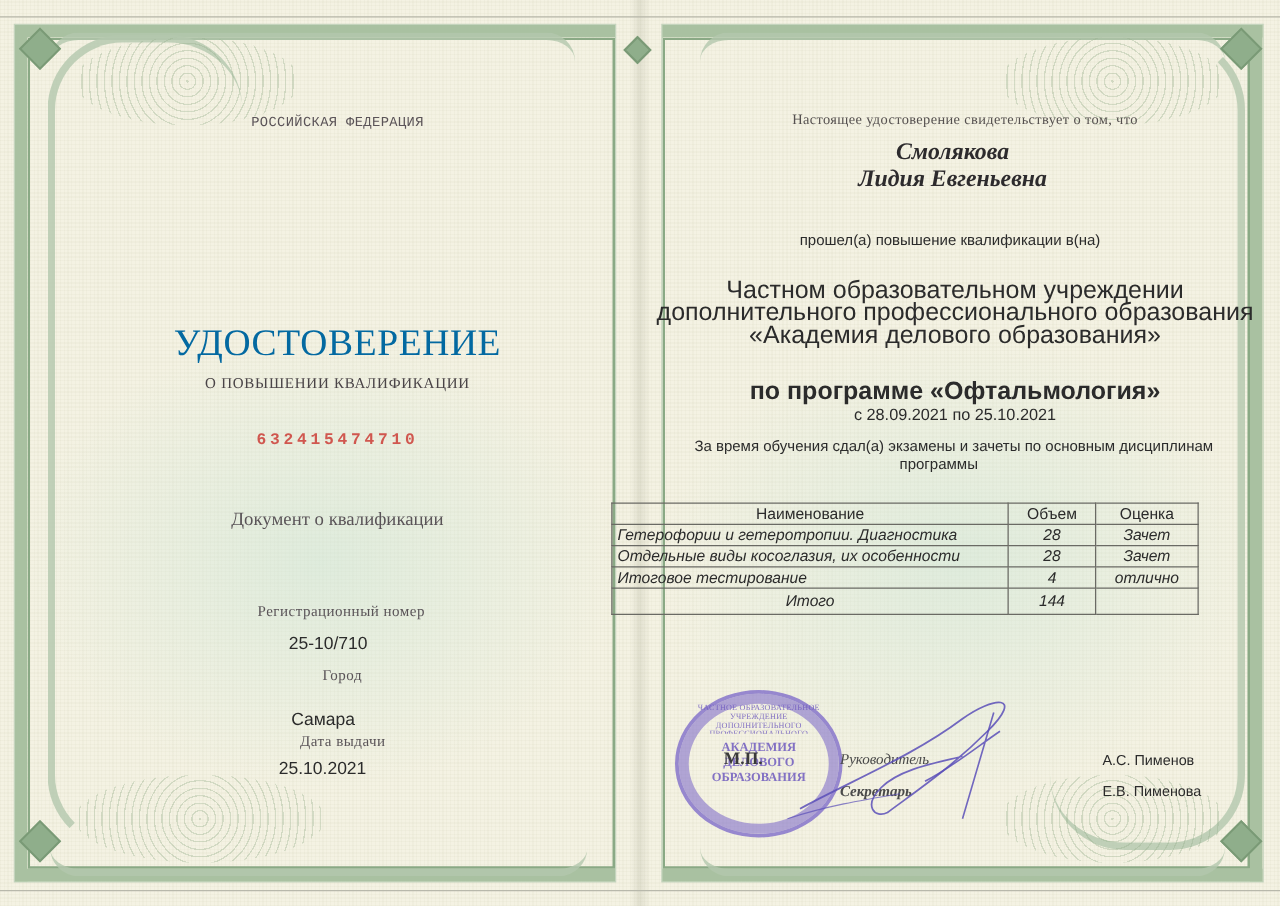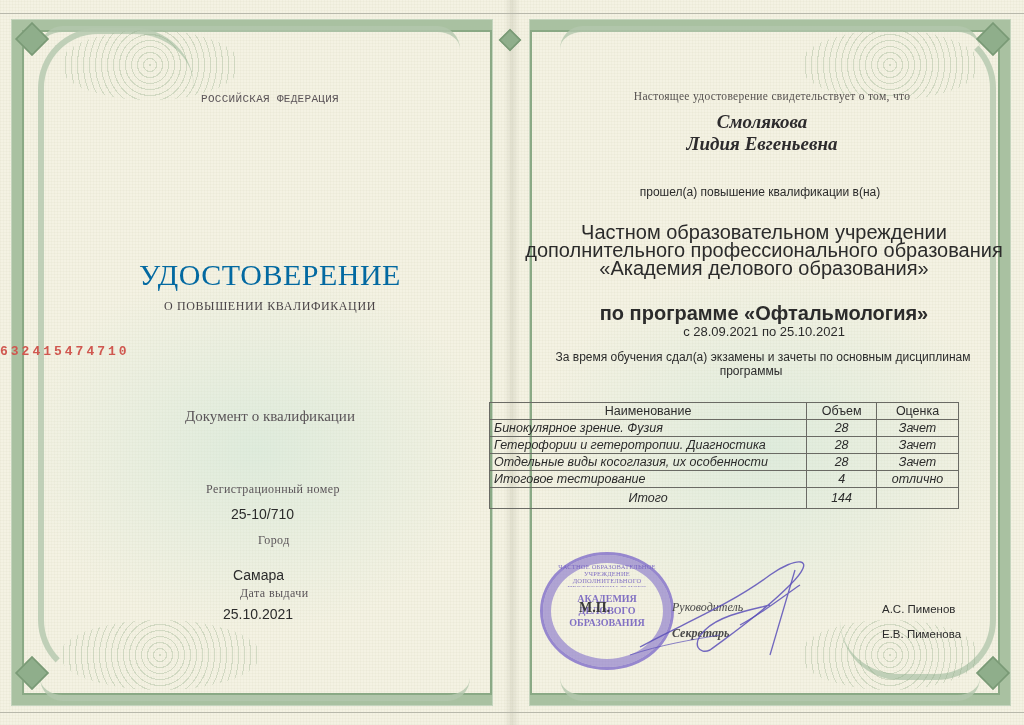--- a/index.html
+++ b/index.html
@@ -44,21 +44,21 @@
       border: 2px solid #7a9a76; transform: rotate(45deg) scale(0.8);
     }
     .mesh {
       position: absolute; border-radius: 50%;
       background: repeating-radial-gradient(circle, rgba(150,175,140,0.35) 0 1px, transparent 1px 6px);
     }
     .t { position: absolute; white-space: nowrap; }
     .rf { left: 0; width: 540px; top: 93px; text-align: center; font-size: 11px; letter-spacing: 0.3px; color: #5b5458; font-family: Liberation Mono, monospace; }
     .title { left: 0; width: 540px; top: 258px; text-align: center; font-size: 30px; color: #0369a1; font-family: "Liberation Serif", serif; letter-spacing: 0.5px; }
     .subtitle { left: 0; width: 540px; top: 299px; text-align: center; font-size: 12px; color: #4a4447; font-family: "Liberation Serif", serif; letter-spacing: 0.6px; }
-    .number { left: 0; width: 540px; top: 344px; text-align: left; font-size: 13px; color: #d0574f; letter-spacing: 3px; font-family: "Liberation Mono", monospace; font-weight: bold; }
+    .number { left: 0; width: 540px; top: 344px; text-align: center; font-size: 13px; color: #d0574f; letter-spacing: 3px; font-family: "Liberation Mono", monospace; font-weight: bold; }
     .doc-kind { left: 0; width: 540px; top: 408px; text-align: center; font-size: 15px; color: #5a5458; font-family: "Liberation Serif", serif; }
     .lbl { font-family: "Liberation Serif", serif; font-size: 12px; color: #5a5458; letter-spacing: 0.4px; }
     .val { font-size: 14px; color: #2b2b2b; }
 
     
     .cert-intro { left: 512px; width: 520px; top: 90px; text-align: center; font-size: 11.5px; color: #55504f; font-family: "Liberation Serif", serif; letter-spacing: 0.3px; }
     .name { left: 512px; width: 500px; text-align: center; font-size: 19px; font-weight: bold; font-style: italic; color: #2d2b2d; font-family: "Liberation Serif", serif; }
     .rtxt { left: 512px; width: 504px; text-align: center; color: #2b2b2b; font-size: 20px; }
     .small { font-size: 12px; }
 
@@ -149,25 +149,20 @@
       <col class="c2">
       <col class="c3">
     </colgroup>
   <tbody>
       <tr>
     <th>Наименование</th>
     <th>Объем</th>
     <th>Оценка</th>
   </tr>
   <tr>
-    <td>Бинокулярное зрение. Фузия</td>
-    <td class="c">28</td>
-    <td class="c">Зачет</td>
-  </tr>
-  <tr>
     <td>Гетерофории и гетеротропии. Диагностика</td>
     <td class="c">28</td>
     <td class="c">Зачет</td>
   </tr>
   <tr>
     <td>Отдельные виды косоглазия, их особенности</td>
     <td class="c">28</td>
     <td class="c">Зачет</td>
   </tr>
   <tr>

